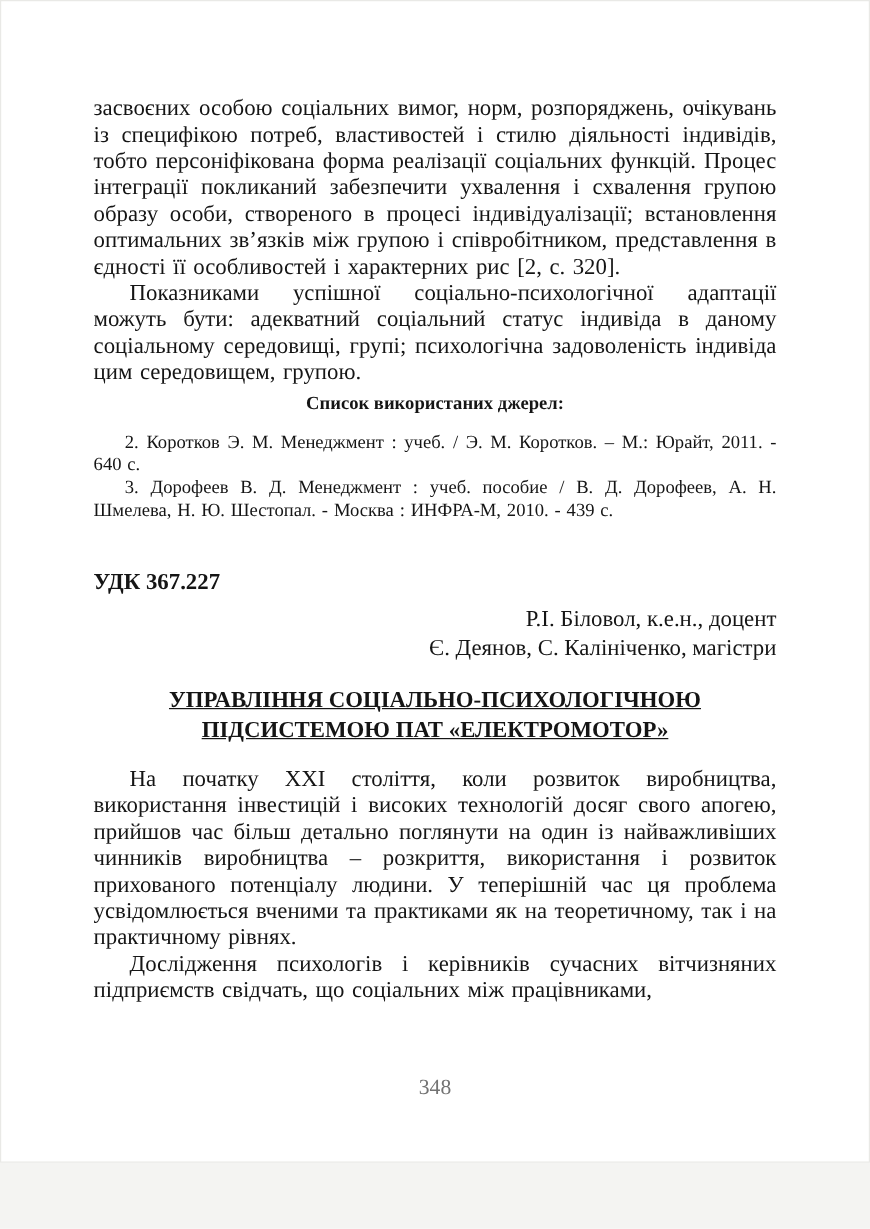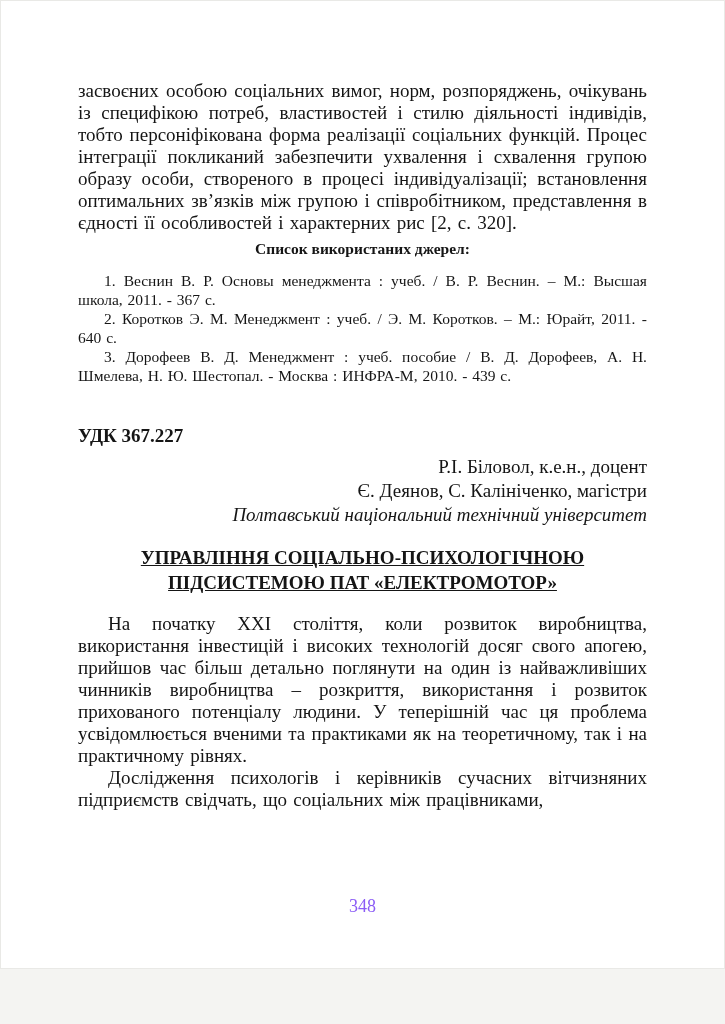--- a/index.html
+++ b/index.html
@@ -61,43 +61,42 @@
     line-height: 25px;
     text-decoration: underline;
   }
   .page-number {
     position: absolute;
     bottom: 52px;
     left: 0;
     right: 0;
     text-align: center;
     font-size: 18px;
-    color: #8b5cf6;
+    color: #737373;
   }
 </style>
 </head>
 <body>
 
 <div class="page">
 
   <p class="body-text">засвоєних особою соціальних вимог, норм, розпоряджень, очікувань із специфікою потреб, властивостей і стилю діяльності індивідів, тобто персоніфікована форма реалізації соціальних функцій. Процес інтеграції покликаний забезпечити ухвалення і схвалення групою образу особи, створеного в процесі індивідуалізації; встановлення оптимальних зв’язків між групою і співробітником, представлення в єдності її особливостей і характерних рис [2, с. 320].</p>
 
+  <p class="body-text indent">Показниками успішної соціально-психологічної адаптації можуть бути: адекватний соціальний статус індивіда в даному соціальному середовищі, групі; психологічна задоволеність індивіда цим середовищем, групою.</p>
 
   <div class="ref-heading">Список використаних джерел:</div>
 
-  <p class="reference">1. Веснин В. Р. Основы менеджмента : учеб. / В. Р. Веснин. – М.: Высшая школа, 2011. - 367 с.</p>
   <p class="reference">2. Коротков Э. М. Менеджмент : учеб. / Э. М. Коротков. – М.: Юрайт, 2011. - 640 с.</p>
   <p class="reference">3. Дорофеев В. Д. Менеджмент : учеб. пособие / В. Д. Дорофеев, А. Н. Шмелева, Н. Ю. Шестопал. - Москва : ИНФРА-М, 2010. - 439 с.</p>
 
   <div class="udc">УДК 367.227</div>
 
   <div class="byline">
     <div>Р.І. Біловол, к.е.н., доцент</div>
     <div>Є. Деянов, С. Калініченко, магістри</div>
-    <div class="italic">Полтавський національний технічний університет</div>
   </div>
 
   <div class="article-title">
     <div>УПРАВЛІННЯ СОЦІАЛЬНО-ПСИХОЛОГІЧНОЮ</div>
     <div>ПІДСИСТЕМОЮ ПАТ «ЕЛЕКТРОМОТОР»</div>
   </div>
 
   <p class="body-text indent">На початку XXI століття, коли розвиток виробництва, використання інвестицій і високих технологій досяг свого апогею, прийшов час більш детально поглянути на один із найважливіших чинників виробництва – розкриття, використання і розвиток прихованого потенціалу людини. У теперішній час ця проблема усвідомлюється вченими та практиками як на теоретичному, так і на практичному рівнях.</p>
 
   <p class="body-text indent">Дослідження психологів і керівників сучасних вітчизняних підприємств свідчать, що соціальних між працівниками,</p>

